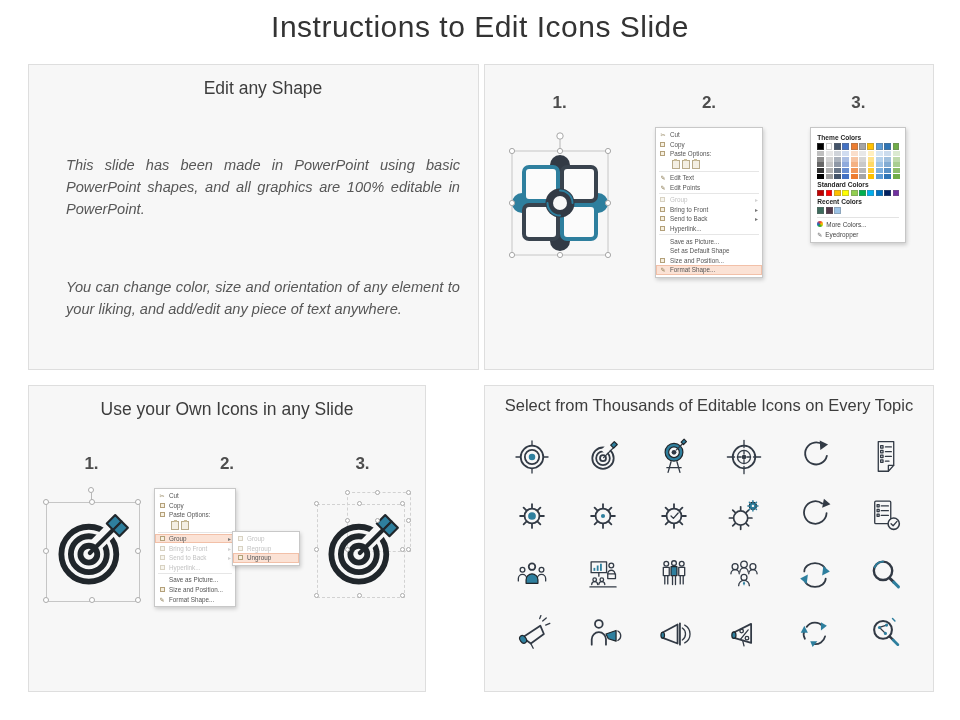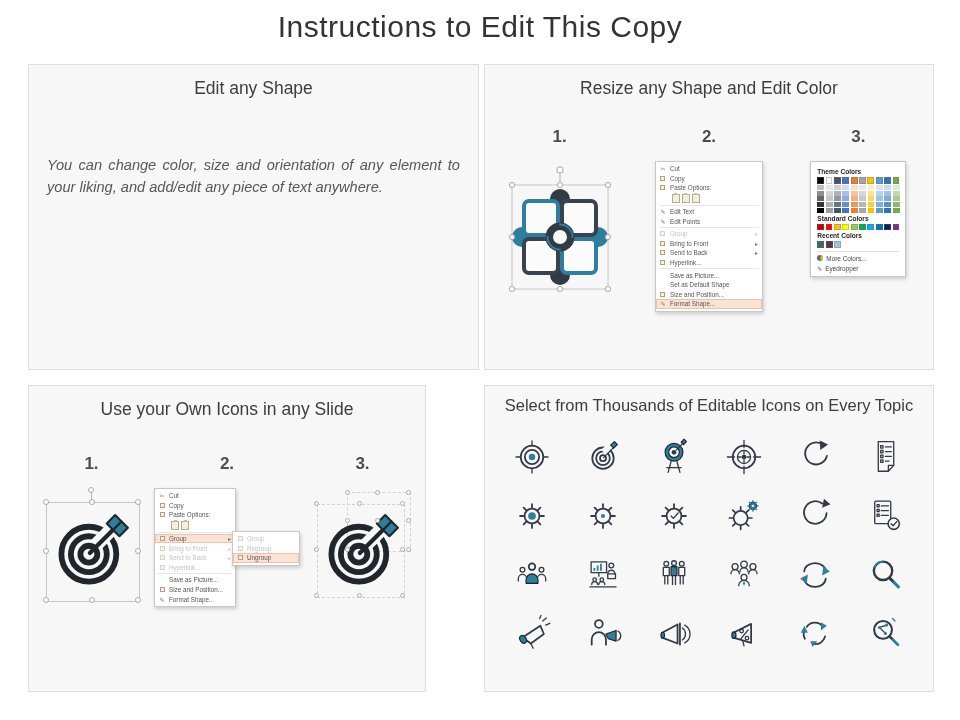--- a/index.html
+++ b/index.html
@@ -1,21 +1,21 @@
 <!DOCTYPE html>
 <html><head>
 <meta charset="utf-8">
 <style>
   html,body{margin:0;padding:0;}
   body{width:960px;height:720px;background:#ffffff;position:relative;overflow:hidden;
        font-family:"Liberation Sans",sans-serif;}
   .title{position:absolute;top:10px;left:0;width:100%;text-align:center;
          font-size:30px;color:#333;letter-spacing:.5px;}
   .panel{position:absolute;background:#f7f7f7;border:1px solid #dedede;box-sizing:border-box;}
-  #p1{left:28px;top:64px;width:451px;height:306px;}
+  #p1{left:28px;top:64px;width:451px;height:306px;padding-left:19px;}
   #p2{left:484px;top:64px;width:450px;height:306px;}
   #p3{left:28px;top:385px;width:398px;height:307px;}
   #p4{left:484px;top:385px;width:450px;height:307px;}
   .ph{margin-top:13px;text-align:center;font-size:17.5px;color:#3d3d3d;}
   .para{margin:56px 18px 0;font-style:italic;font-size:14.6px;color:#575757;
         text-align:justify;line-height:1.5;}
   .para.second{}
   .steps{display:flex;margin-top:28px;}
   #p3 .steps{margin-top:34px;}
   .stepcol{flex:1;display:flex;flex-direction:column;align-items:center;}
@@ -102,29 +102,29 @@
       <circle cx="33" cy="39" r="17" class="tol"></circle>
       <circle cx="33" cy="39" r="8" class="tol"></circle>
       <rect x="45.5" y="1" width="13" height="34" transform="rotate(45 52 18)" fill="#f7f7f7"></rect>
       <line x1="34" y1="38" x2="57" y2="15" stroke="#20262b" stroke-width="4" stroke-linecap="round"></line>
       <polygon points="50,10 58,2 64,8 56,16" class="tls"></polygon>
       <polygon points="56,16 64,8 70,14 62,22" class="tls"></polygon>
     </g>
   </defs>
 </svg>
 
-<div class="title">Instructions to Edit This Copy</div>
+<div class="title">Instructions to Edit Icons Slide</div>
 
 <div id="p1" class="panel">
   <div class="ph">Edit any Shape</div>
+  <p class="para">This slide has been made in PowerPoint using basic PowerPoint shapes, and all graphics are 100% editable in PowerPoint.</p>
   <p class="para second">You can change color, size and orientation of any element to your liking, and add/edit any piece of text anywhere.</p>
 </div>
 
 <div id="p2" class="panel">
-  <div class="ph">Resize any Shape and Edit Color</div>
   <div class="steps">
 
     <div class="stepcol">
       <div class="stepnum">1.</div>
       <div class="stepg">
         <svg width="128" height="134" viewBox="0 0 128 134">
           <line x1="64" y1="12" x2="64" y2="24" stroke="#b5b5b5" stroke-width="1"></line>
           <circle cx="64" cy="9" r="3.2" fill="#fff" stroke="#a8a8a8"></circle>
           <rect x="16" y="24" width="96" height="104" fill="none" stroke="#c6c6c6"></rect>
           <circle cx="64" cy="38" r="10" class="dk"></circle>

